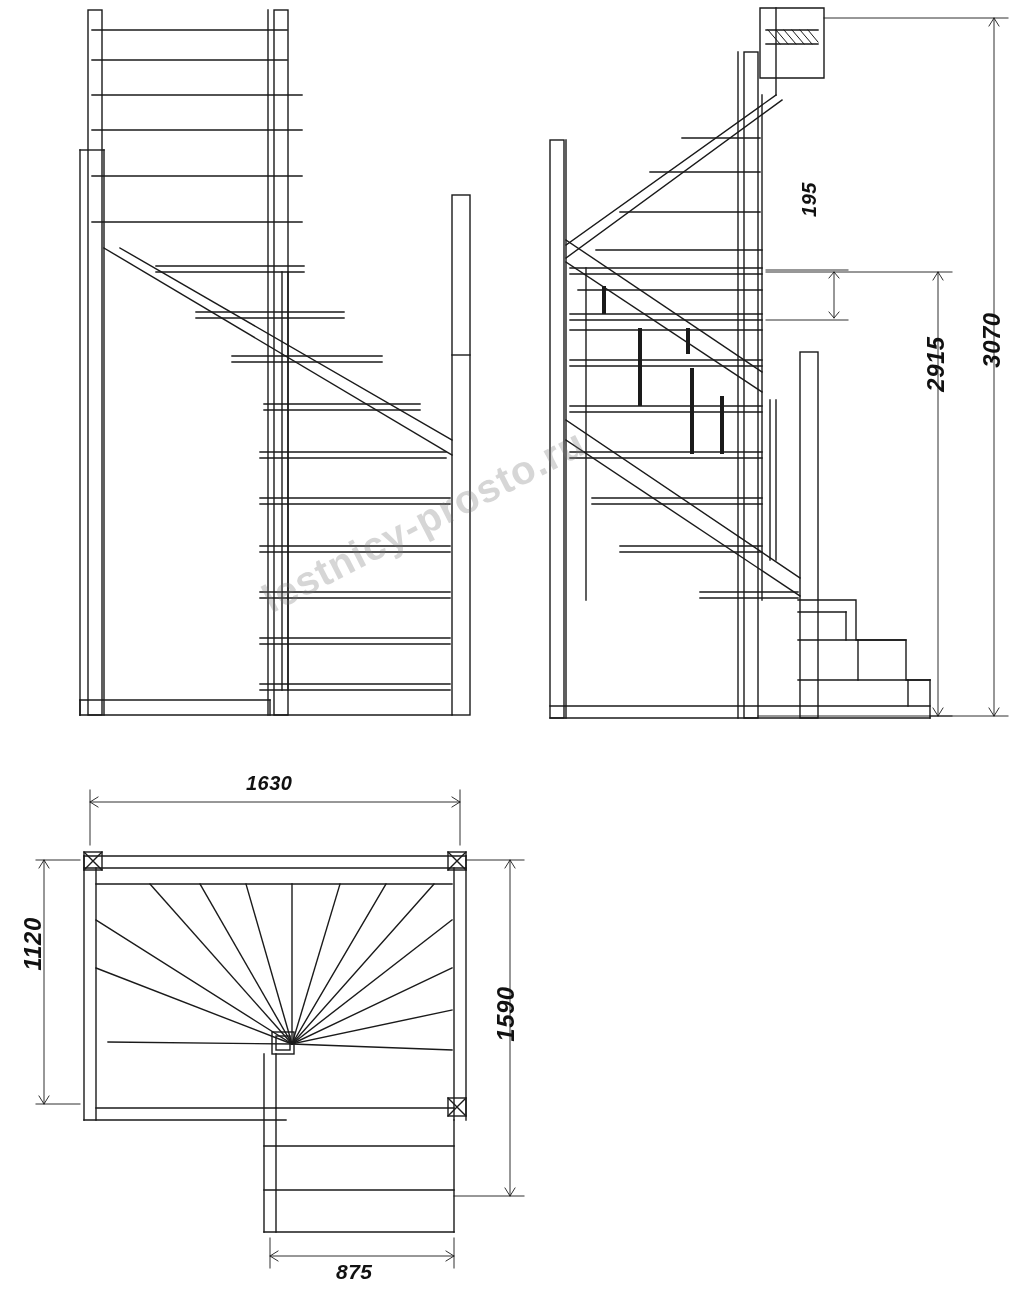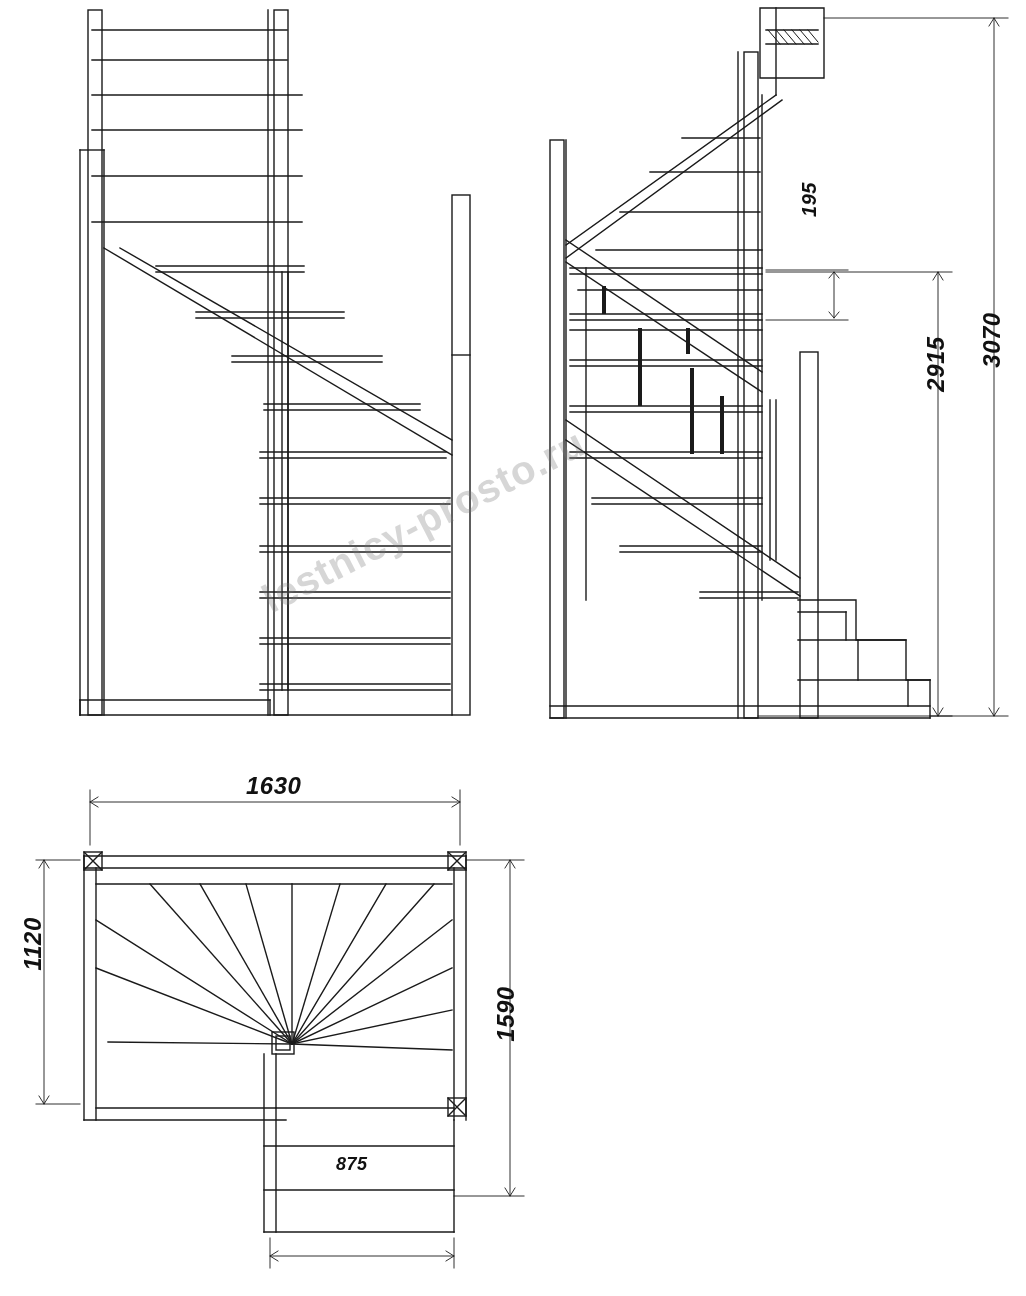--- a/index.html
+++ b/index.html
@@ -259,23 +259,23 @@
 
     </g>
   </svg>
 
   <div class="dimlabel v" style="left:792px;top:188px;font-size:20px;transform:rotate(-90deg);">195</div>
 
   <div class="dimlabel v" style="left:908px;top:350px;font-size:24px;transform:rotate(-90deg);">2915</div>
 
   <div class="dimlabel v" style="left:964px;top:326px;font-size:24px;transform:rotate(-90deg);">3070</div>
 
-  <div class="dimlabel" style="left:246px;top:772px;font-size:24px;">1630</div>
+  <div class="dimlabel" style="left:246px;top:772px;font-size:20px;">1630</div>
 
   <div class="dimlabel v" style="left:6px;top:930px;font-size:24px;transform:rotate(-90deg);">1120</div>
 
   <div class="dimlabel v" style="left:478px;top:1000px;font-size:24px;transform:rotate(-90deg);">1590</div>
 
-  <div class="dimlabel" style="left:336px;top:1154px;font-size:18px;">875</div>
+  <div class="dimlabel" style="left:336px;top:1260px;font-size:21px;">875</div>
 
   <div class="wm">lestnicy-prosto.ru</div>
 
 </div>
 
 </body></html>

